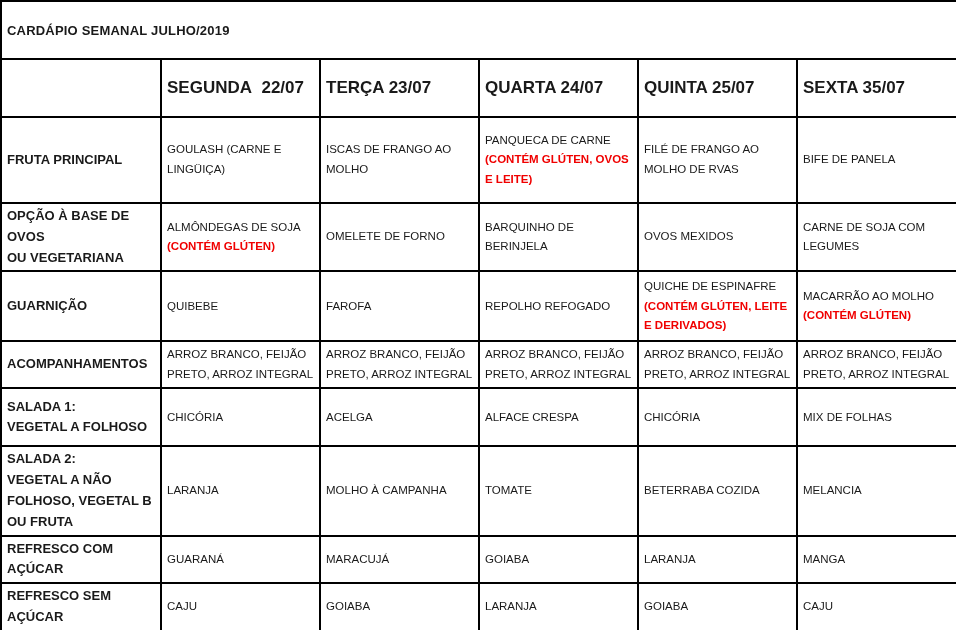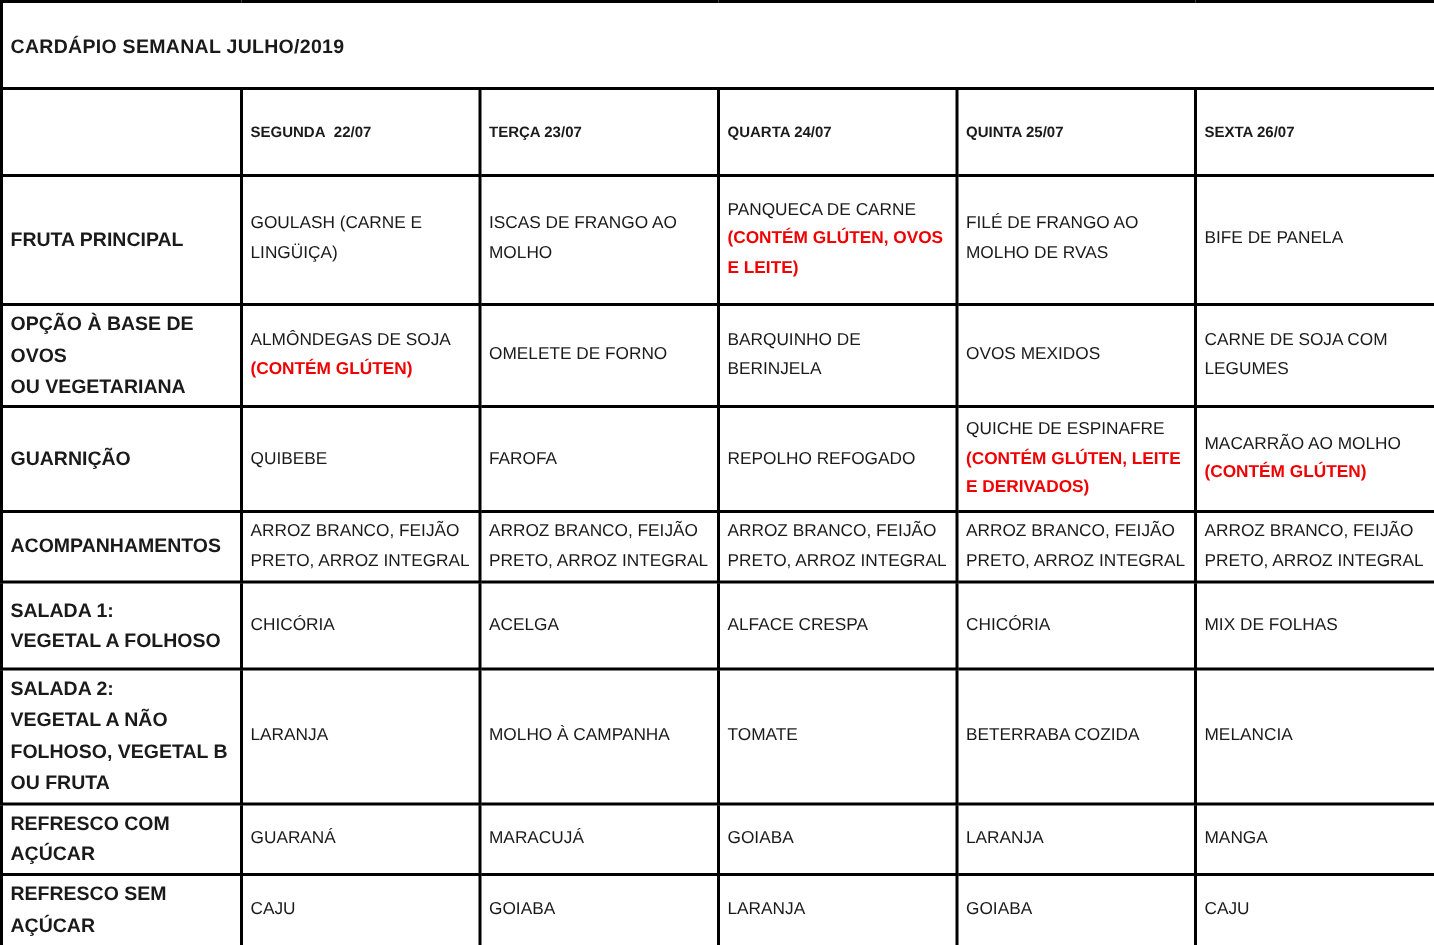--- a/index.html
+++ b/index.html
@@ -21,21 +21,21 @@
     overflow: hidden;
   }
   tr.last-row td { border-bottom: 4px solid #000; }
   td.title-cell {
     font-weight: bold;
     font-size: 13px;
     letter-spacing: 0.2px;
   }
   td.day-header {
     font-weight: bold;
-    font-size: 10px;
+    font-size: 17px;
   }
   td.row-label {
     font-weight: bold;
     font-size: 13px;
     line-height: 1.6;
     white-space: pre-line;
   }
   td.cell { font-size: 11.5px; }
   .dish {
     display: block;
@@ -67,21 +67,21 @@
       <tr style="height:58px">
     <td class="title-cell" colspan="6">CARDÁPIO SEMANAL JULHO/2019</td>
   </tr>
 
   <tr style="height:58px">
     <td class="day-header"></td>
     <td class="day-header">SEGUNDA&nbsp; 22/07</td>
     <td class="day-header">TERÇA 23/07</td>
     <td class="day-header">QUARTA 24/07</td>
     <td class="day-header">QUINTA 25/07</td>
-    <td class="day-header">SEXTA 26/07</td>
+    <td class="day-header">SEXTA 35/07</td>
   </tr>
 
   <tr style="height:86px">
     <td class="row-label">FRUTA PRINCIPAL</td>
     <td class="cell">
           <span class="dish">GOULASH (CARNE E LINGÜIÇA)</span>
           <span class="warn"></span>
         </td>
     <td class="cell">
           <span class="dish">ISCAS DE FRANGO AO MOLHO</span>

